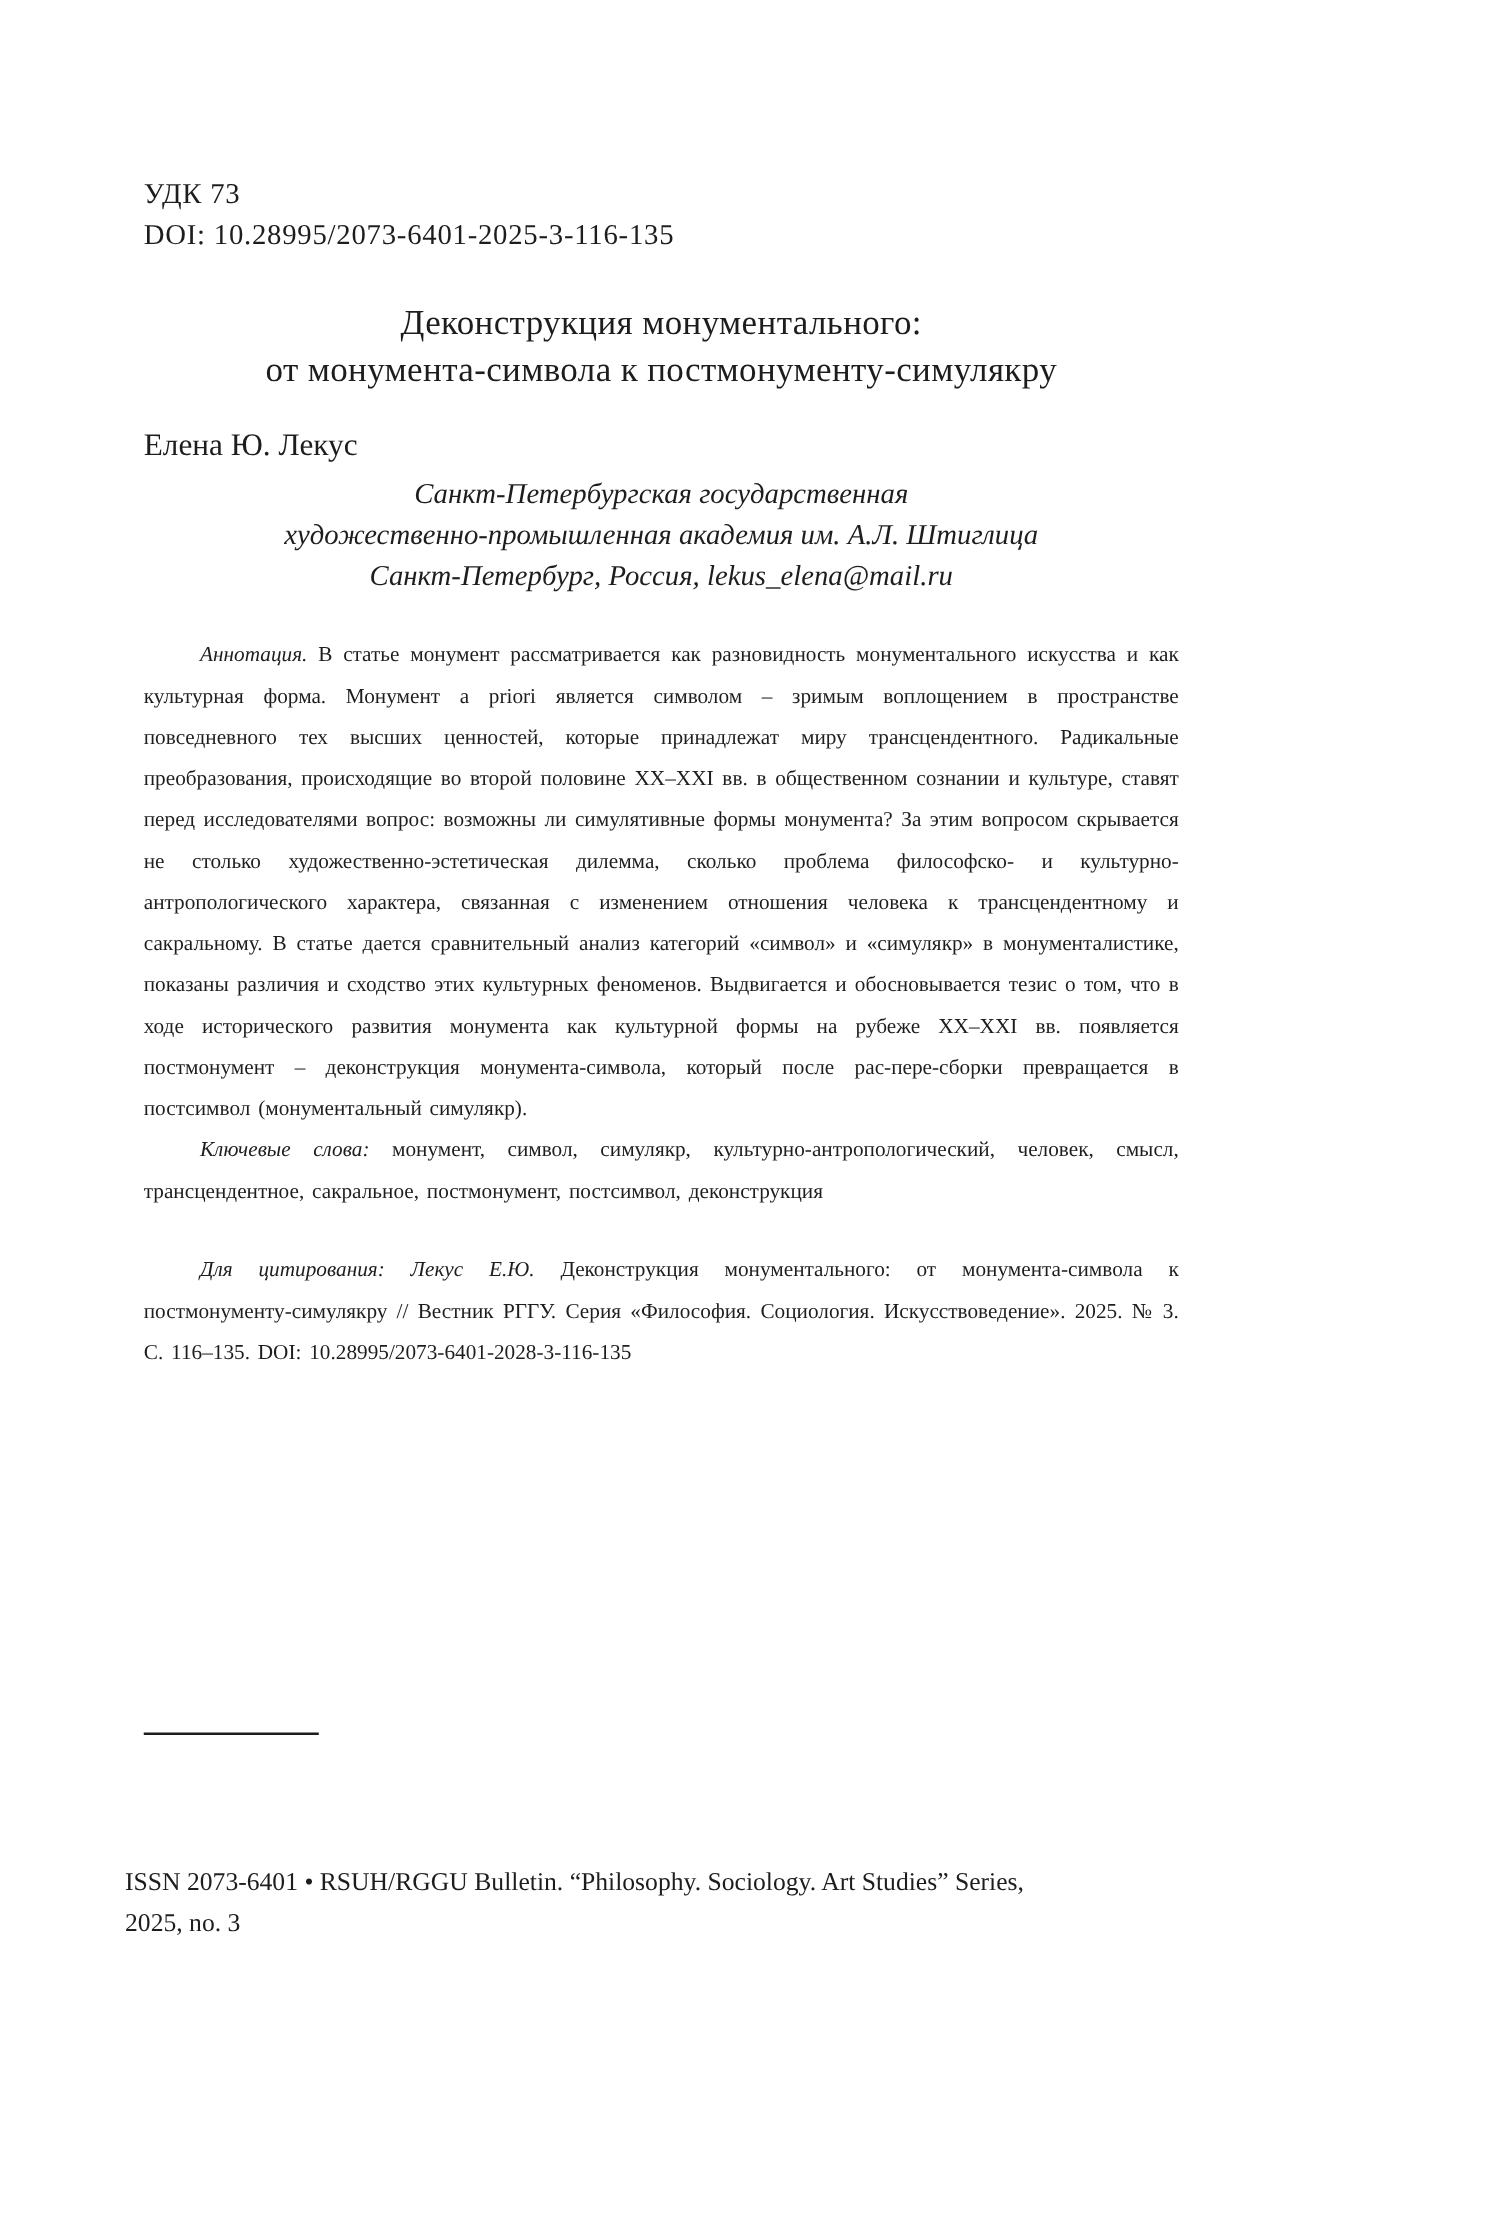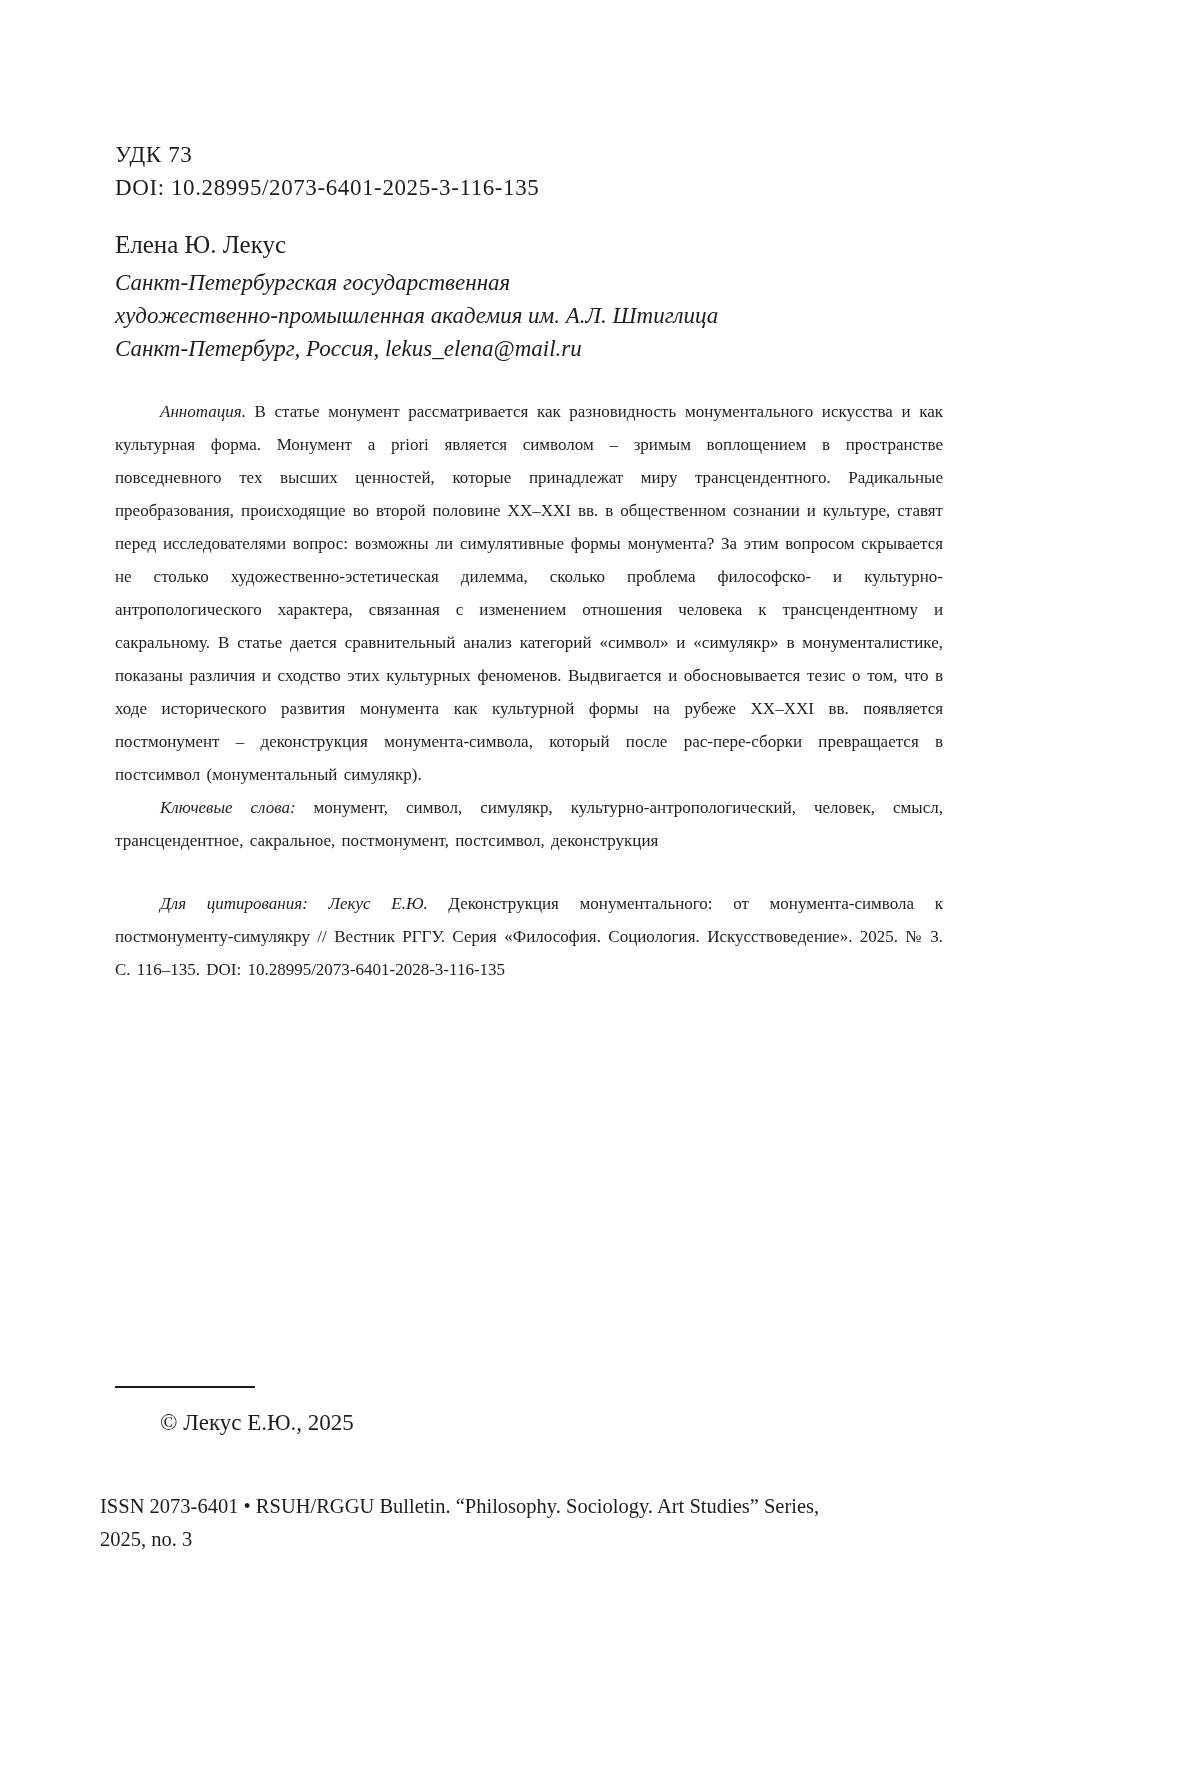--- a/index.html
+++ b/index.html
@@ -36,20 +36,21 @@
     line-height: 38px;
     letter-spacing: 0.3px;
   }
   .author-name {
     margin-top: 24px;
     font-size: 25px;
     line-height: 34px;
   }
   .affiliation {
     margin-top: 4px;
+    text-align: center;
     font-style: italic;
     font-size: 23px;
     line-height: 33px;
   }
   .para {
     font-size: 17px;
     line-height: 33px;
     text-align: justify;
     text-indent: 45px;
     word-spacing: 2px;
@@ -89,40 +90,43 @@
 
 <div class="page">
 
   <div class="content">
 
     <div class="meta">
       <div>УДК 73</div>
       <div>DOI: 10.28995/2073-6401-2025-3-116-135</div>
     </div>
 
+    <div class="title-block">
+      <div>Деконструкция монументального:</div>
+      <div>от монумента-символа к постмонументу-симулякру</div>
+    </div>
 
     <div class="author-name">Елена Ю. Лекус</div>
 
     <div class="affiliation">
       <div>Санкт-Петербургская государственная</div>
       <div>художественно-промышленная академия им. А.Л. Штиглица</div>
       <div>Санкт-Петербург, Россия, lekus_elena@mail.ru</div>
     </div>
 
     <p class="para abstract"><span class="italic">Аннотация.</span><span> В статье монумент рассматривается как разновидность монументального искусства и как культурная форма. Монумент a priori является символом – зримым воплощением в пространстве повседневного тех высших ценностей, которые принадлежат миру трансцендентного. Радикальные преобразования, происходящие во второй половине XX–XXI вв. в общественном сознании и культуре, ставят перед исследователями вопрос: возможны ли симулятивные формы монумента? За этим вопросом скрывается не столько художественно-эстетическая дилемма, сколько проблема философско- и культурно-антропологического характера, связанная с изменением отношения человека к трансцендентному и сакральному. В статье дается сравнительный анализ категорий «символ» и «симулякр» в монументалистике, показаны различия и сходство этих культурных феноменов. Выдвигается и обосновывается тезис о том, что в ходе исторического развития монумента как культурной формы на рубеже XX–XXI вв. появляется постмонумент – деконструкция монумента-символа, который после рас-пере-сборки превращается в постсимвол (монументальный симулякр).</span></p>
 
     <p class="para"><span class="italic">Ключевые слова:</span><span> монумент, символ, симулякр, культурно-антропологический, человек, смысл, трансцендентное, сакральное, постмонумент, постсимвол, деконструкция</span></p>
 
     <p class="para citation"><span class="italic">Для цитирования:</span><span class="italic"> Лекус Е.Ю.</span><span> Деконструкция монументального: от монумента-символа к постмонументу-симулякру // Вестник РГГУ. Серия «Философия. Социология. Искусствоведение». 2025. № 3. С. 116–135. DOI: 10.28995/2073-6401-2028-3-116-135</span></p>
 
   </div>
 
   <div class="footnote-block">
     <div class="footnote-rule"></div>
-    <div class="copyright">© Лекус Е.Ю., 2025</div>
   </div>
 
   <div class="page-footer">
     <div>ISSN 2073-6401 • RSUH/RGGU Bulletin. “Philosophy. Sociology. Art Studies” Series,</div>
     <div>2025, no. 3</div>
   </div>
 
 </div>
 
 </body></html>

